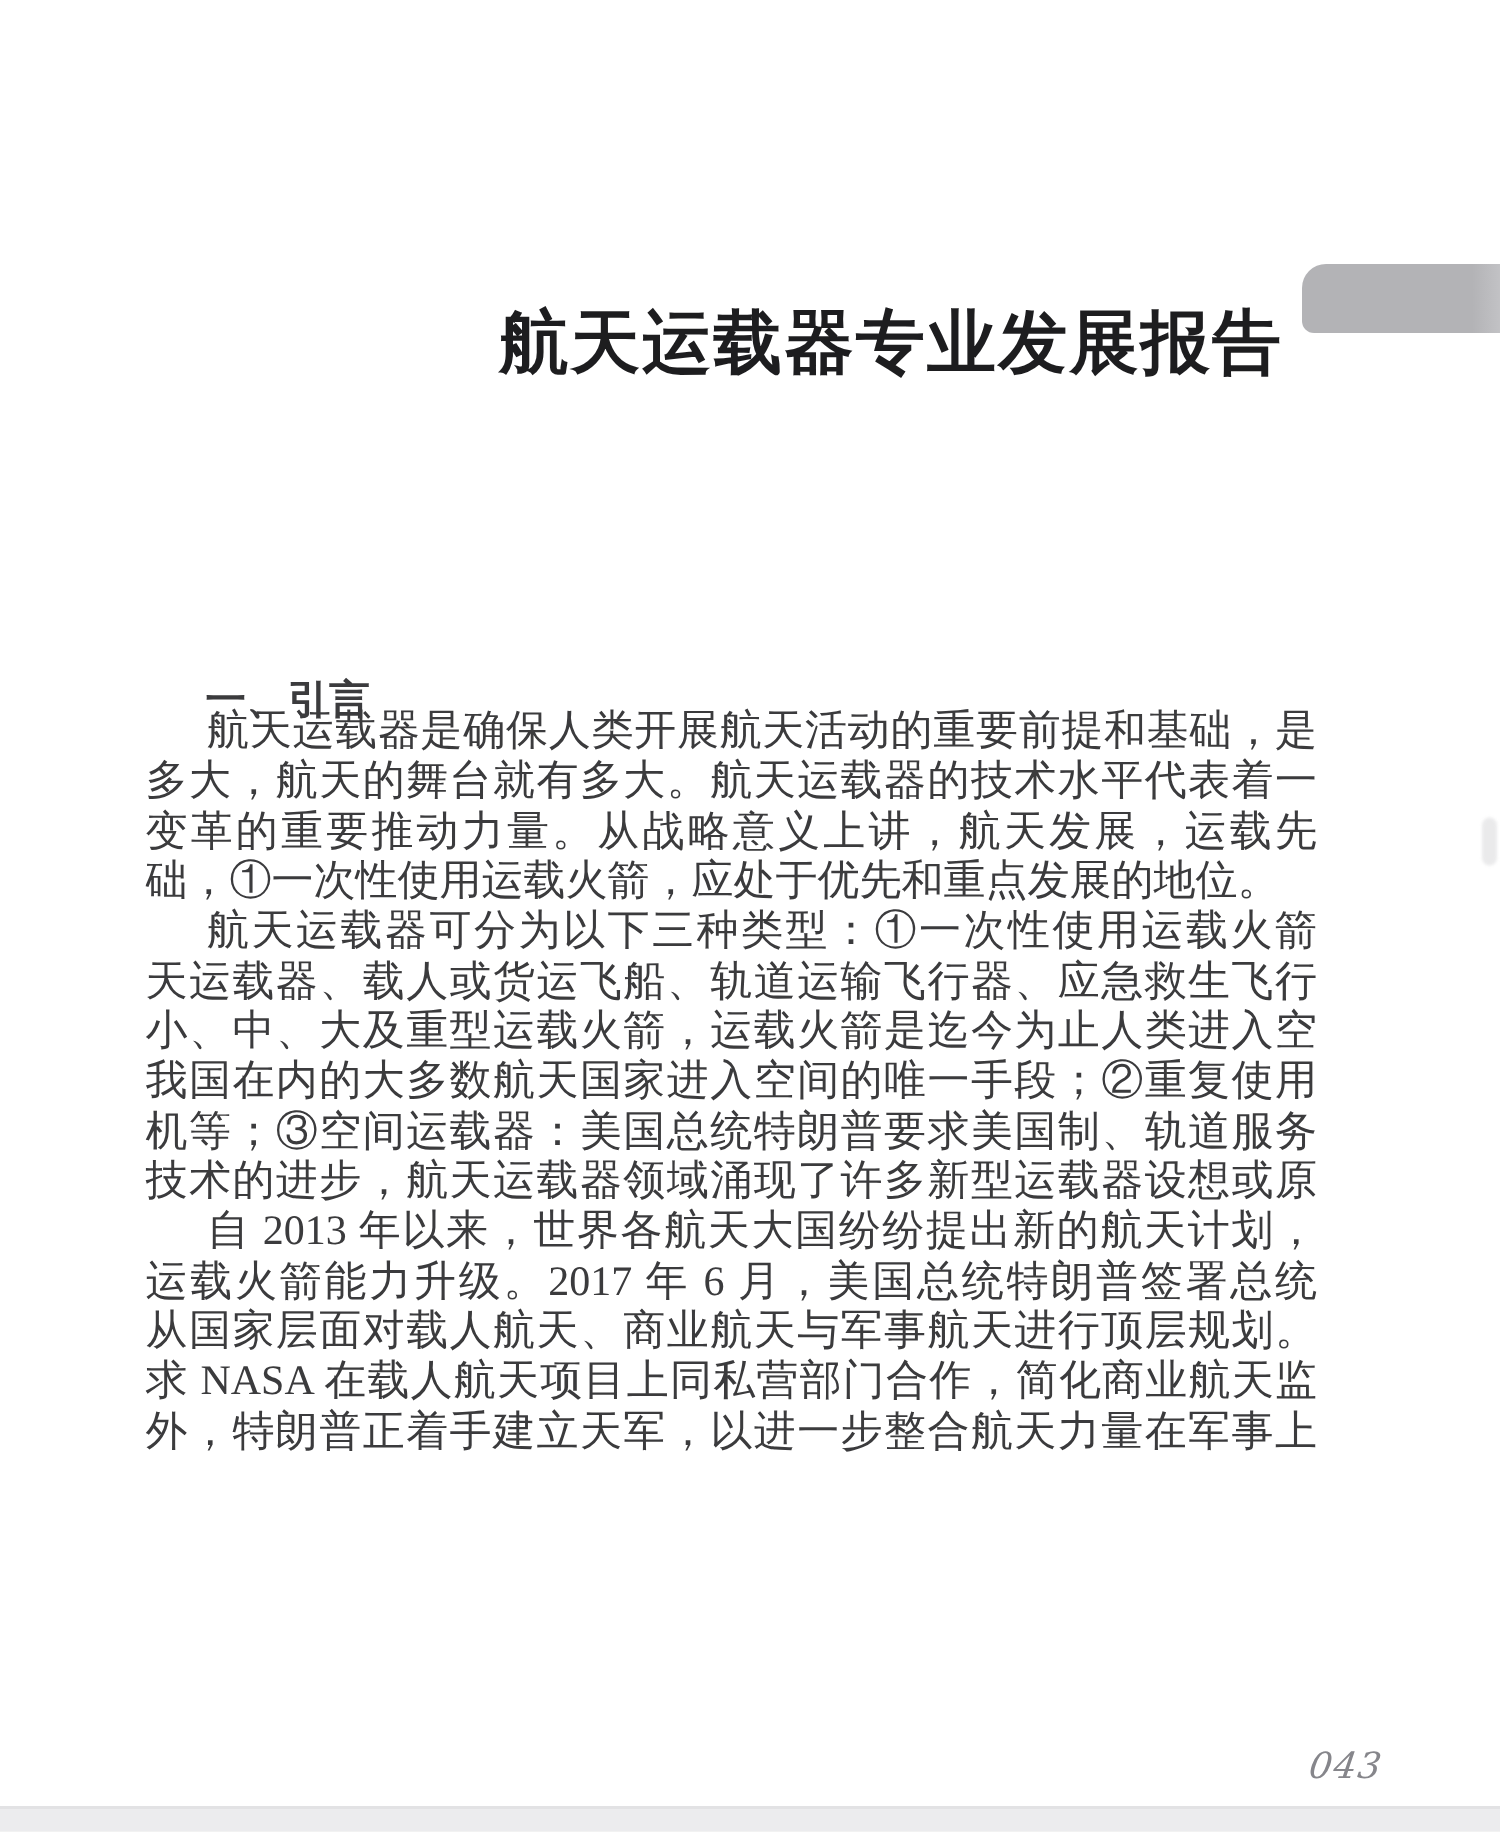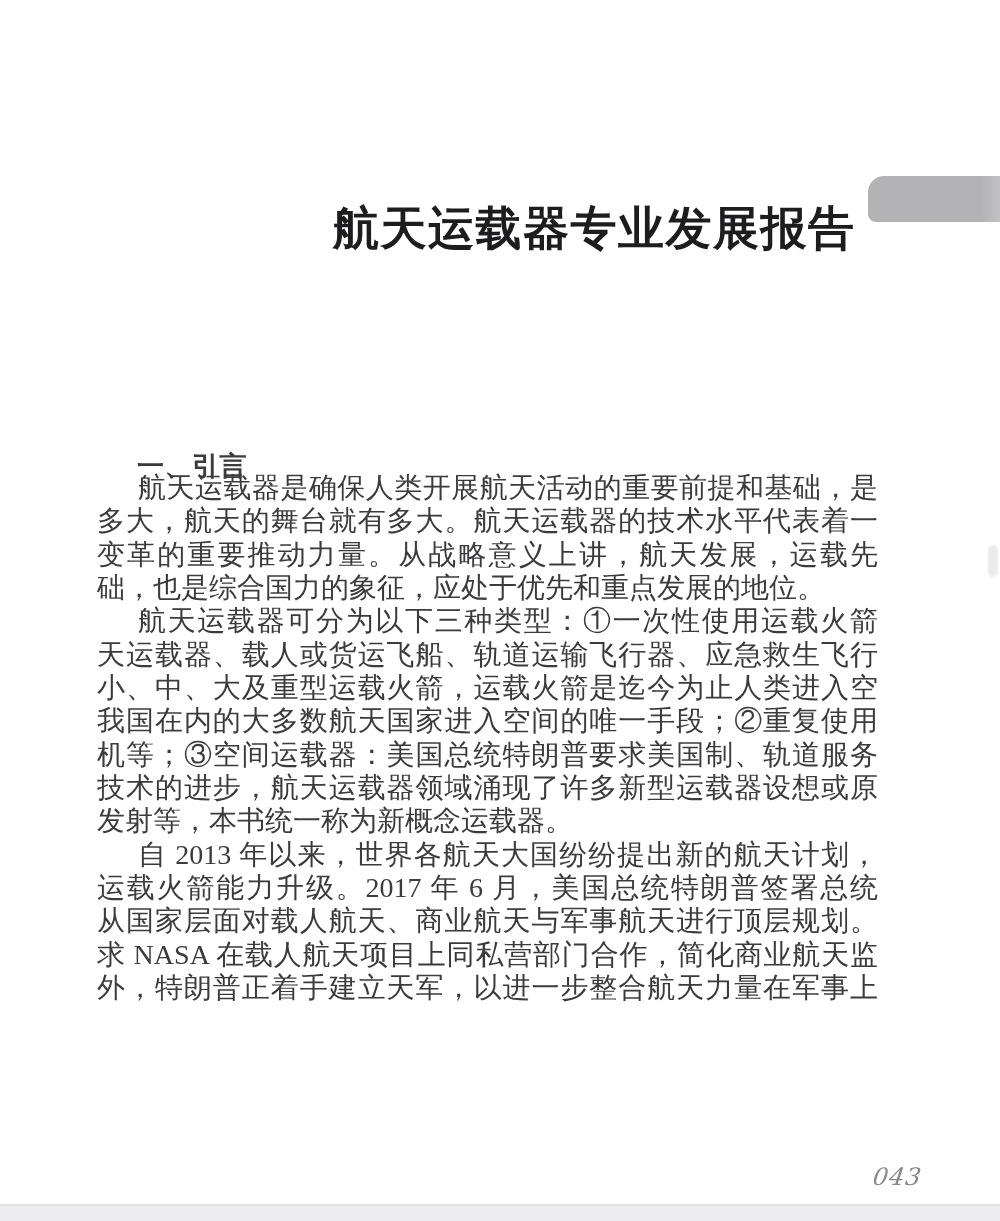--- a/index.html
+++ b/index.html
@@ -85,28 +85,27 @@
   <h1 id="chapter-title">航天运载器专业发展报告</h1>
 
   <div id="title-tab"></div>
 
   <h2 id="section-heading">一、引言</h2>
 
   <div id="body-text">
       <div class="line first">航天运载器是确保人类开展航天活动的重要前提和基础，是实现航天器快速部署、重</div>
       <div class="line">多大，航天的舞台就有多大。航天运载器的技术水平代表着一个国家自主进入空间的能</div>
       <div class="line">变革的重要推动力量。从战略意义上讲，航天发展，运载先行，航天运载器的运载能力有</div>
-      <div class="line last">础，也是综合国力的象征，应处于优先和重点发展的地位。</div>
+      <div class="line last">础，①一次性使用运载火箭，应处于优先和重点发展的地位。</div>
       <div class="line first">航天运载器可分为以下三种类型：①一次性使用运载火箭（简称运载火箭）：包括</div>
       <div class="line last">天运载器、载人或货运飞船、轨道运输飞行器、应急救生飞行器以及各种辅助系统。</div>
       <div class="line">小、中、大及重型运载火箭，运载火箭是迄今为止人类进入空间的最主要手段，也是目前</div>
       <div class="line">我国在内的大多数航天国家进入空间的唯一手段；②重复使用运载器及航天飞机、空天飞</div>
       <div class="line">机等；③空间运载器：美国总统特朗普要求美国制、轨道服务飞行器等。另外，随着科学</div>
       <div class="line">技术的进步，航天运载器领域涌现了许多新型运载器设想或原型，例如核热推进、磁悬浮</div>
-      <div class="line last">发射等，本书统一称为新概念运载器。</div>
       <div class="line first">自 2013 年以来，世界各航天大国纷纷提出新的航天计划，完善运载火箭型谱，实现</div>
       <div class="line">运载火箭能力升级。2017 年 6 月，美国总统特朗普签署总统令，重新设立国家航天委员会，</div>
       <div class="line">从国家层面对载人航天、商业航天与军事航天进行顶层规划。美国总统特朗普要求美国制</div>
       <div class="line">求 NASA 在载人航天项目上同私营部门合作，简化商业航天监管，优化空间交通管理。另</div>
       <div class="line last">外，特朗普正着手建立天军，以进一步整合航天力量在军事上的运用。俄罗斯于 2016 年</div>
     </div>
 
   <div id="scan-artifact"></div>
 
   <div id="page-number">043</div>

